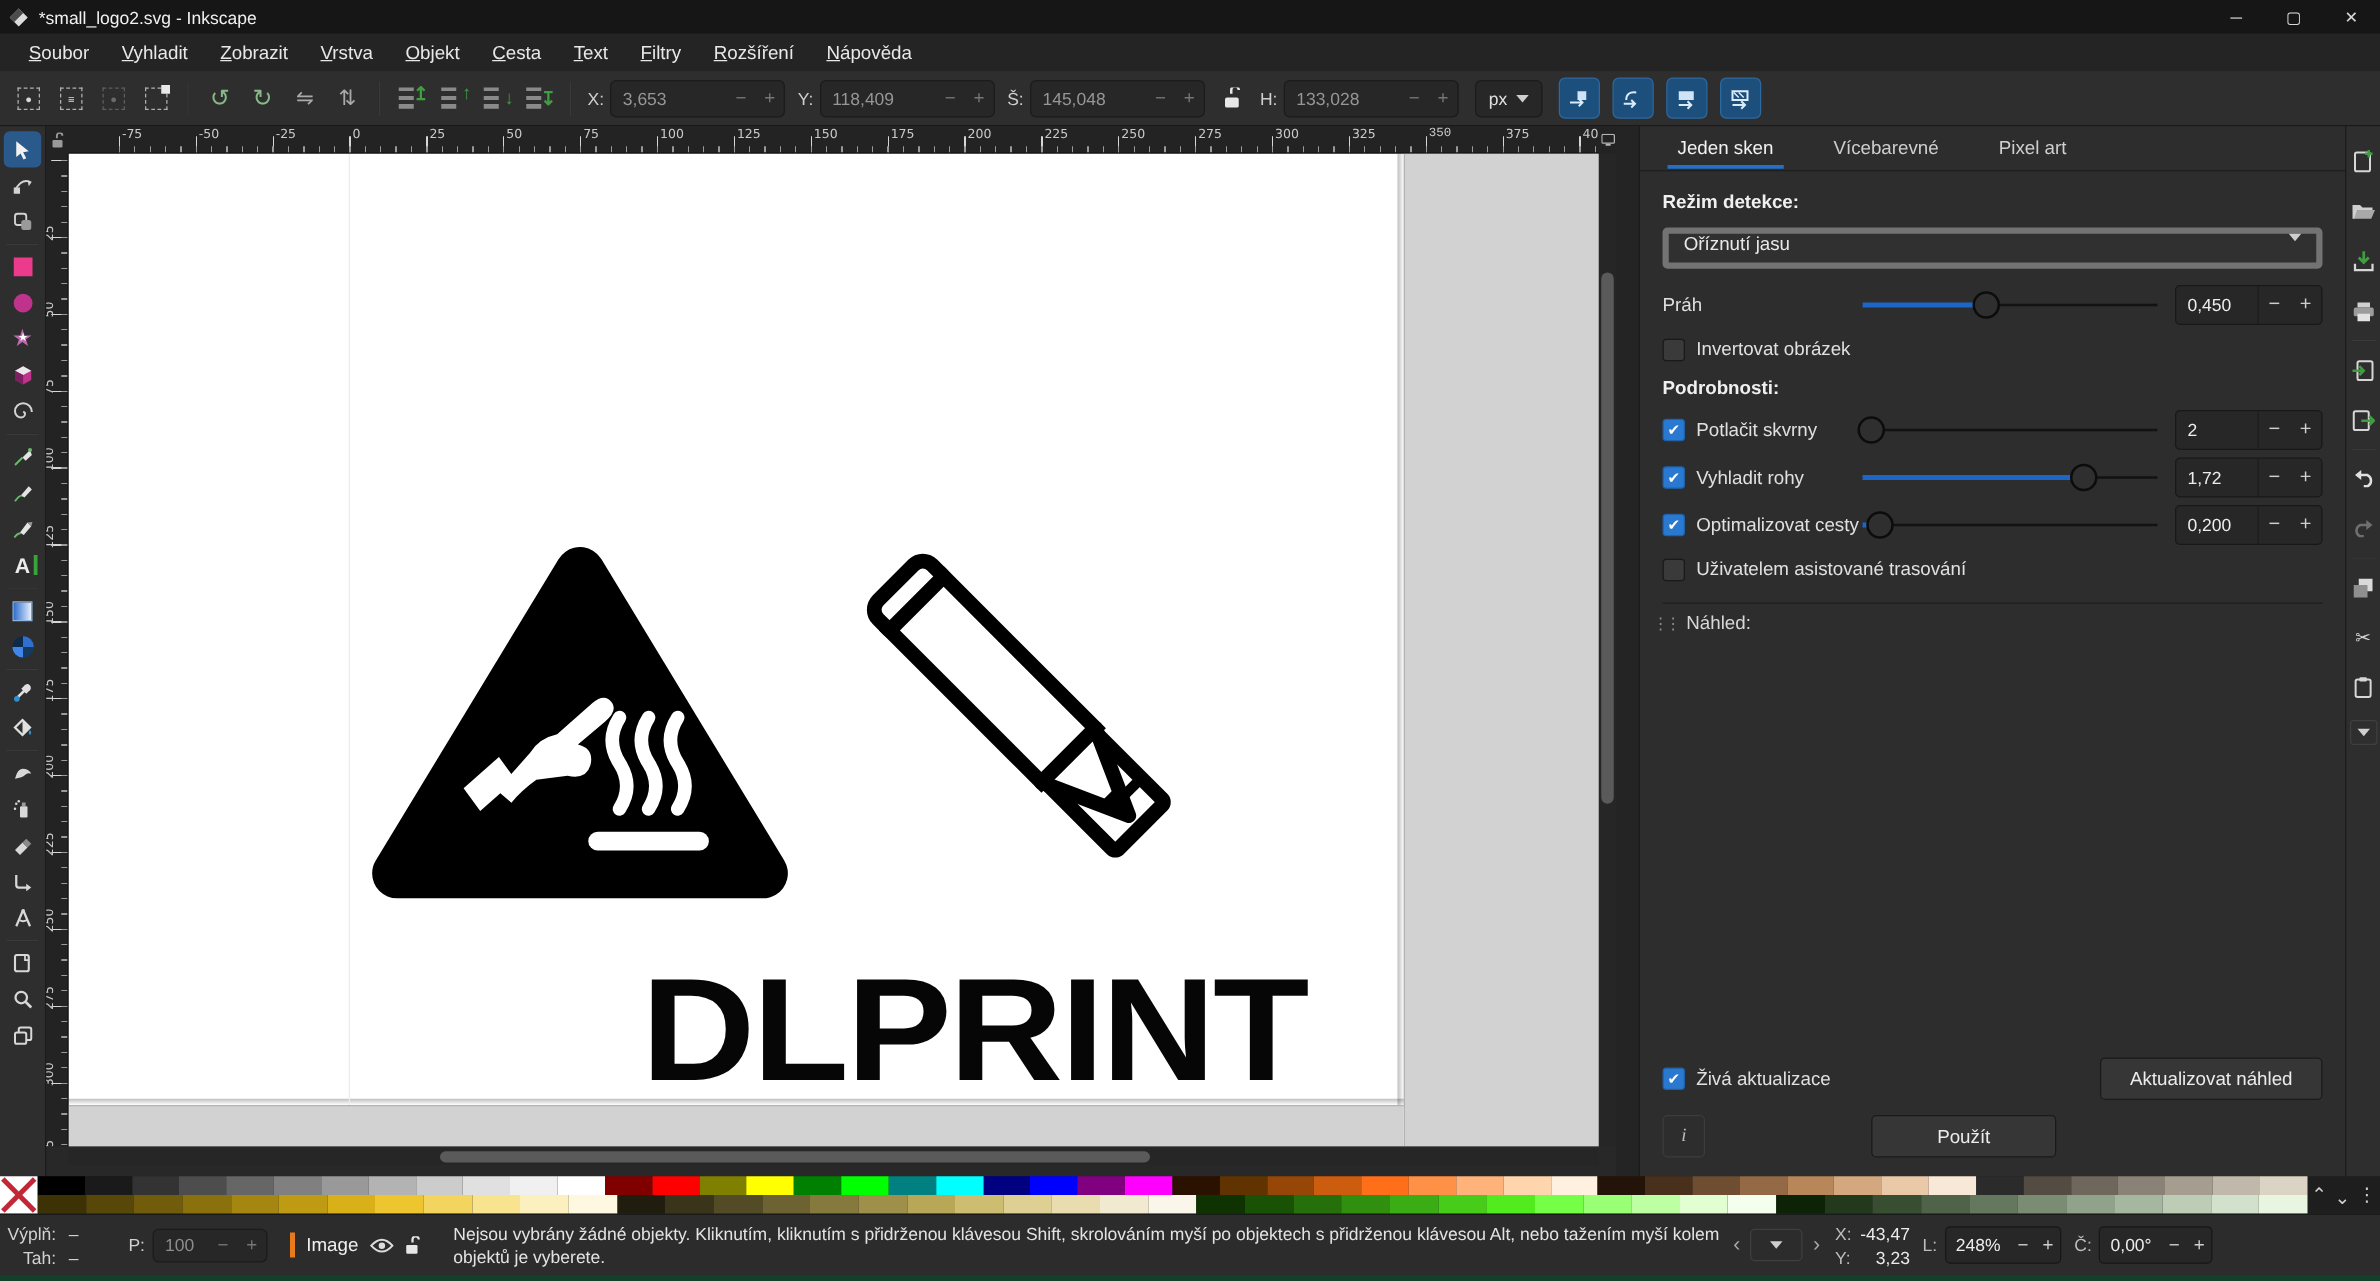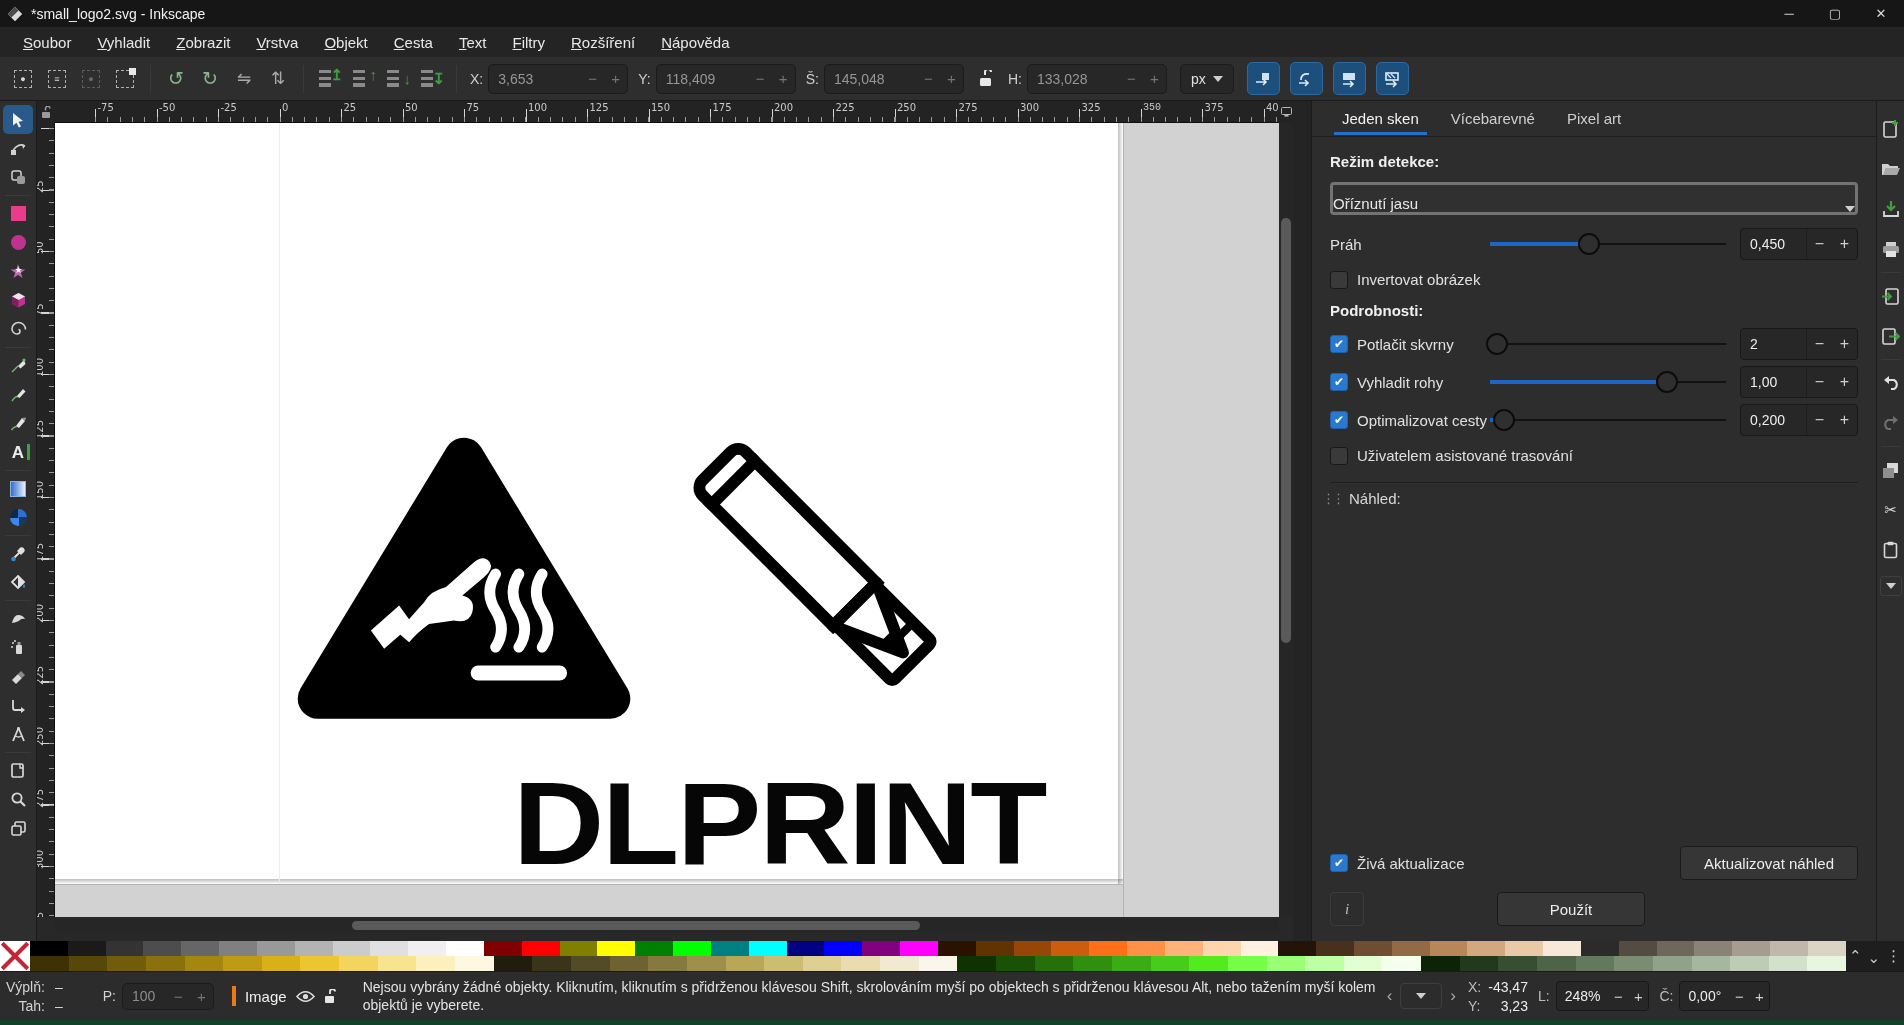--- a/index.html
+++ b/index.html
@@ -82,27 +82,27 @@
 
 #panel{position:absolute;left:1311px;top:0;width:565px;height:840px;background:#2d2d2d;border-left:1px solid #1a1a1a;display:flex;flex-direction:column}
 #dockhead{height:38px;display:flex;align-items:center;border-bottom:1px solid #1c1c1c;flex:none}
 .dockico{width:34px;height:30px;display:flex;align-items:center;justify-content:center;margin-left:18px}
 #paneltab{display:flex;align-items:center;gap:8px;height:38px;padding:0 14px;margin-left:26px;border-bottom:3px solid #2470c9;position:relative}
 #paneltab .chip{width:16px;height:16px;background:#2f9e2f;border-radius:2px;display:flex;align-items:center;justify-content:center}
 #paneltab .chip::after{content:"";width:0;height:0;border-left:4px solid transparent;border-right:4px solid transparent;border-bottom:6px solid #eafaea}
 #paneltab .lbl{font-size:15px;color:#f0f0f0}
 #paneltab .x{color:#b2b2b2;font-size:15px;margin-left:4px}
 #dockhead .chev{margin-left:auto;margin-right:14px}
-#subtabs{height:36px;display:flex;align-items:center;gap:8px;padding:0 18px;border-bottom:1px solid #1f1f1f;flex:none}
+#subtabs{height:36px;display:flex;align-items:center;gap:24px;padding:0 18px;border-bottom:1px solid #1f1f1f;flex:none}
 .subtab{padding:7px 12px;font-size:15px;color:#cfcfcf;position:relative}
 .subtab.active{color:#f2f2f2}
 .subtab.active::after{content:"";position:absolute;left:4px;right:4px;bottom:-1px;height:3px;background:#2470c9}
 #panelbody{flex:1;display:flex;flex-direction:column;padding:10px 18px 0 18px;overflow:hidden}
 .h-bold{font-weight:bold;font-size:15px;color:#f0f0f0;margin:6px 0}
-#detect-dd{height:33px;background:#303030;border:3px solid #737373;border-radius:4px;display:flex;align-items:flex-end;padding:0 0;margin:6px 0 10px 0}
+#detect-dd{height:33px;background:#303030;border:5px solid #737373;border-radius:4px;display:flex;align-items:flex-start;padding:0 12px;margin:6px 0 10px 0}
 #detect-dd .val{flex:1;font-size:15px;color:#e8e8e8}
 .prow{display:flex;align-items:center;height:38px;flex:none}
 .prow .plabel{width:160px;display:flex;align-items:center;gap:9px;font-size:15px;color:#e0e0e0;flex:none}
 .slider{flex:1;height:22px;position:relative;margin-right:14px}
 .slider .track{position:absolute;left:0;right:0;top:10px;height:2px;background:#121212}
 .slider .fill{position:absolute;left:0;top:9px;height:4px;background:#1e66c5;width:var(--p)}
 .slider .handle{position:absolute;top:0;left:calc(var(--p) - 11px);width:22px;height:22px;border-radius:50%;background:#2f2f2f;border:2px solid #0c0c0c}
 .vgroup{display:flex;align-items:stretch;width:118px;height:32px;background:#272727;border:1px solid #181818;border-radius:4px;flex:none}
 .vgroup .v{flex:1;display:flex;align-items:center;padding:0 9px;font-size:14px;color:#ededed;border-right:1px solid #1d1d1d}
 .vgroup .b{width:25px;display:flex;align-items:center;justify-content:center;color:#cfcfcf;font-size:16px}
@@ -594,21 +594,21 @@
           <span class="plabel">
               <span class="cb checked">✔</span>
               <span>Vyhladit rohy</span>
             </span>
           <span class="slider" style="--p:75%">
               <span class="track"></span>
               <span class="fill"></span>
               <span class="handle"></span>
             </span>
           <span class="vgroup">
-              <span class="v">1,00</span>
+              <span class="v">1,72</span>
               <span class="b">−</span>
               <span class="b">+</span>
             </span>
         </div>
 
         <div class="prow">
           <span class="plabel">
               <span class="cb checked">✔</span>
               <span>Optimalizovat cesty</span>
             </span>

